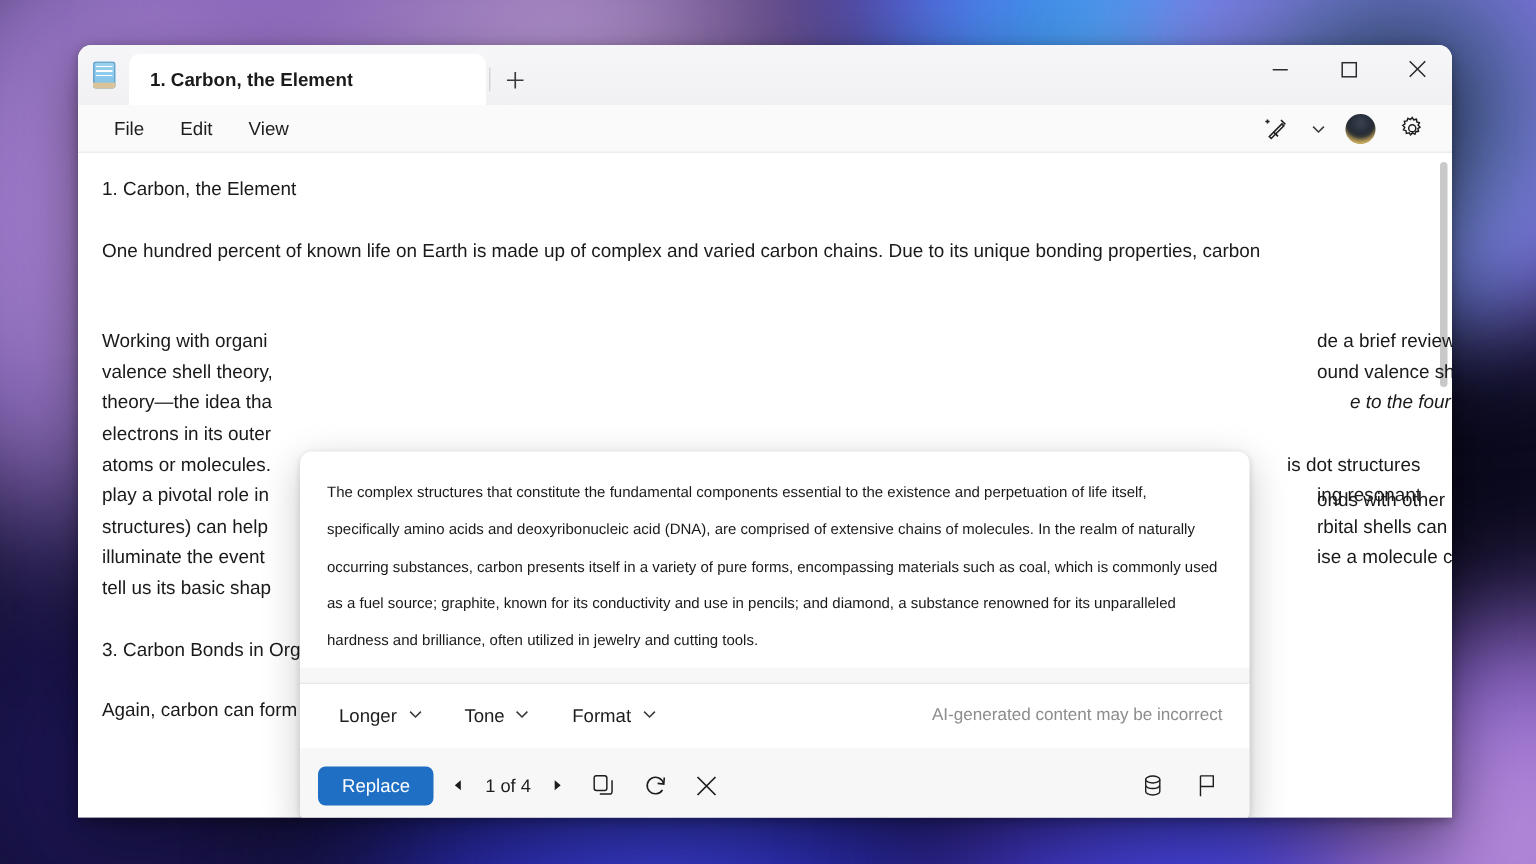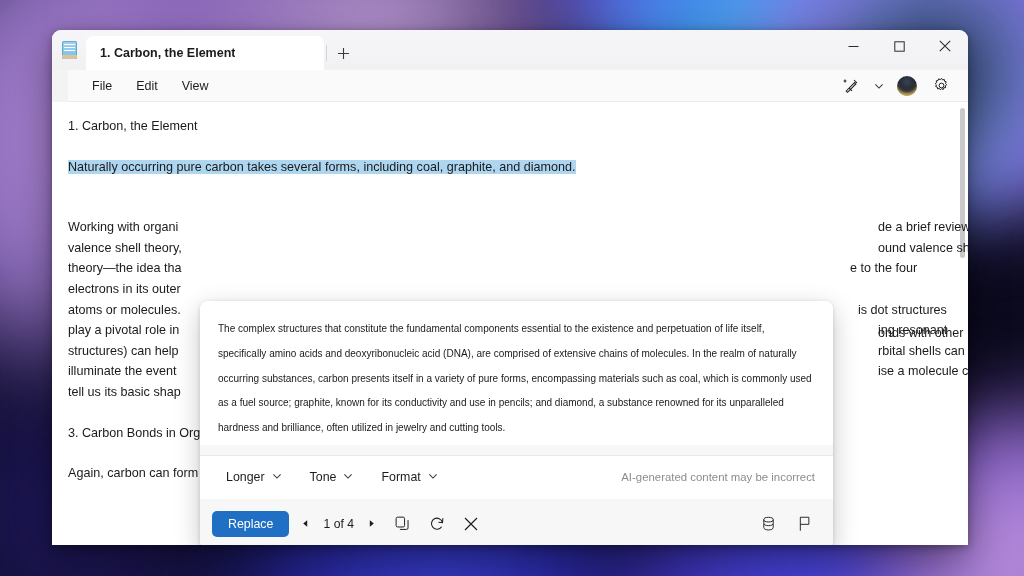--- a/index.html
+++ b/index.html
@@ -121,21 +121,20 @@
   }
   .winbtn svg { display:block; }
 
   
   .menubar {
     height: 32px; background: #fafafa;
     display: flex; align-items: center;
     padding: 0 8px 0 12px;
     border-bottom: 1px solid #ececec;
     flex: 0 0 32px;
-    margin-left: 16px;
   }
   .menuitem {
     font-size: 12.5px; color: #1d1d1d;
     padding: 4px 12px; border-radius: 4px;
   }
   .menu-right { margin-left:auto; display:flex; align-items:center; gap:4px; padding-right:4px; }
   .toolbtn { width: 30px; height: 26px; display:flex; align-items:center; justify-content:center; border-radius:4px; color:#1d1d1d; }
   .chev-small { width: 18px; height: 26px; display:flex; align-items:center; justify-content:center; color:#3a3a3a; }
   .avatar {
     width: 20px; height: 20px; border-radius: 50%;
@@ -289,29 +288,29 @@
           </svg>
         </div>
       </div>
     </div>
 
     <div class="docarea">
       <div class="scrollbar"></div>
 
       <div class="doc-h">1. Carbon, the Element</div>
 
-      <div class="doc-line"><span class="hl">Naturally occurring pure carbon takes several forms, including coal, graphite, and diamond.</span></div>
+      <div class="doc-line">One hundred percent of known life on Earth is made up of complex and varied carbon chains. Due to its unique bonding properties, carbon</div>
 
       <div class="doc-gap"></div>
       <div class="doc-gap"></div>
 
       <div id="para2">
           <div class="doc-line" style="position: relative; height: 20.6px;"><span>Working with organi</span><span style="position: absolute; left: 810px;">de a brief review of</span></div>
           <div class="doc-line" style="position: relative; height: 20.6px;"><span>valence shell theory,</span><span style="position: absolute; left: 810px;">ound valence shell</span></div>
-          <div class="doc-line" style="position: relative; height: 20.6px;"><span>theory—the idea tha</span><span style="position: absolute; left: 782px;">e to the four</span></div>
+          <div class="doc-line" style="position: relative; height: 20.6px;"><span>theory—the idea tha</span><span style="position: absolute; left: 832px; font-style: italic;">e to the four</span></div>
           <div class="doc-line" style="position: relative; height: 20.6px;"><span>electrons in its outer</span><span style="position: absolute; left: 810px; margin-top: 44px;">onds with other</span></div>
           <div class="doc-line" style="position: relative; height: 20.6px;"><span>atoms or molecules.</span><span style="position: absolute; left: 790px;">is dot structures</span></div>
           <div class="doc-line" style="position: relative; height: 20.6px;"><span>play a pivotal role in</span><span style="position: absolute; left: 810px;">ing resonant</span></div>
           <div class="doc-line" style="position: relative; height: 20.6px;"><span>structures) can help</span><span style="position: absolute; left: 810px;">rbital shells can help</span></div>
           <div class="doc-line" style="position: relative; height: 20.6px;"><span>illuminate the event</span><span style="position: absolute; left: 810px;">ise a molecule can</span></div>
           <div class="doc-line" style="position: relative; height: 20.6px;"><span>tell us its basic shap</span></div>
         </div>
 
       <div class="doc-gap"></div>
       <div class="doc-line">3. Carbon Bonds in Organic Chemistry</div>

